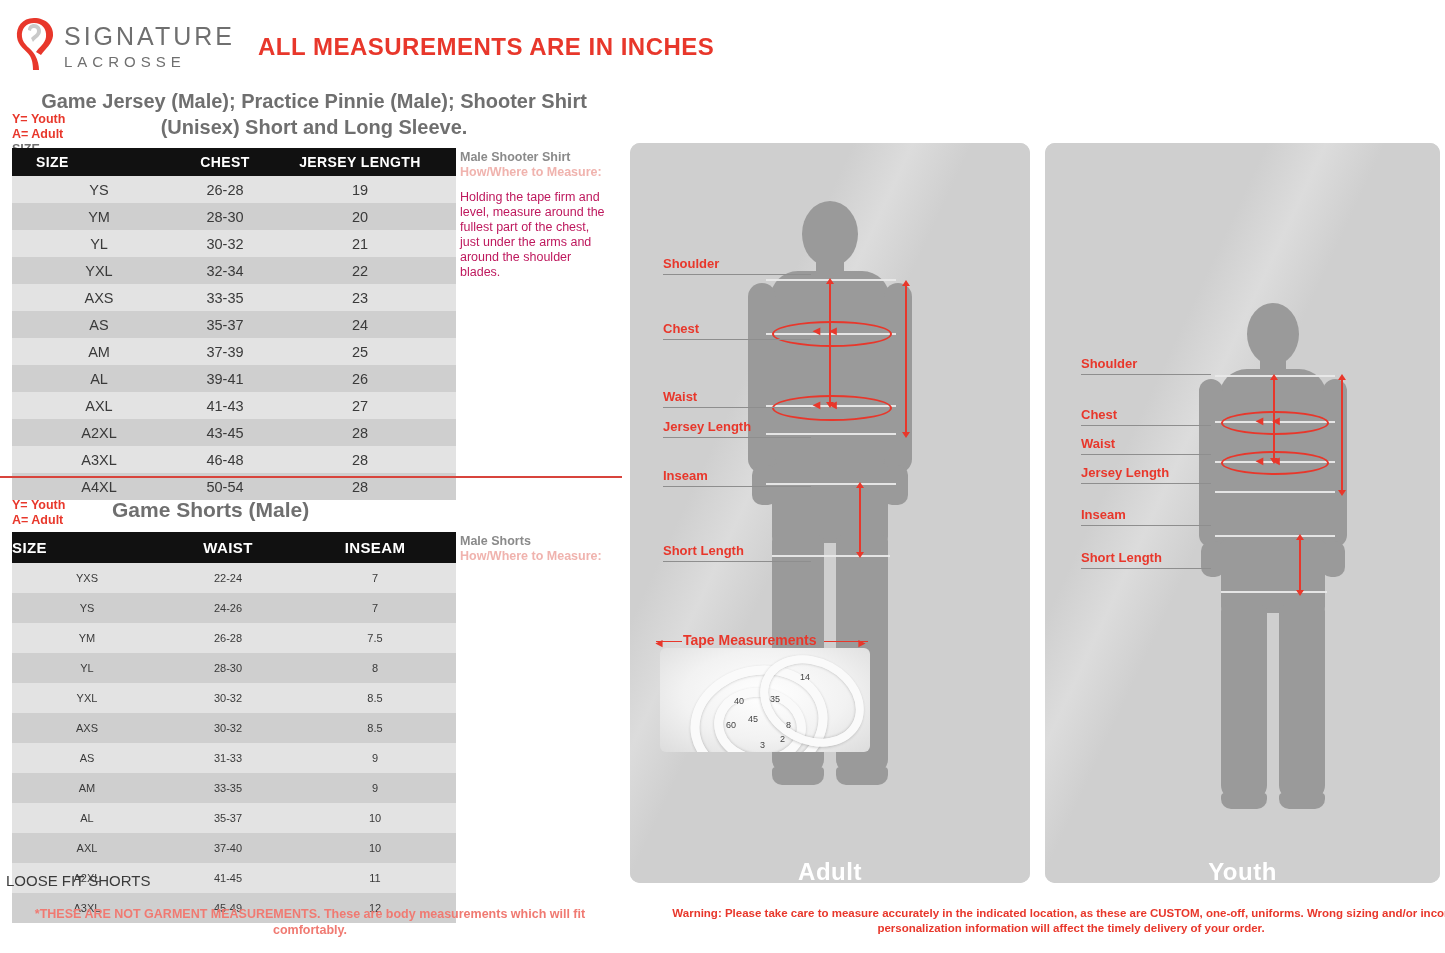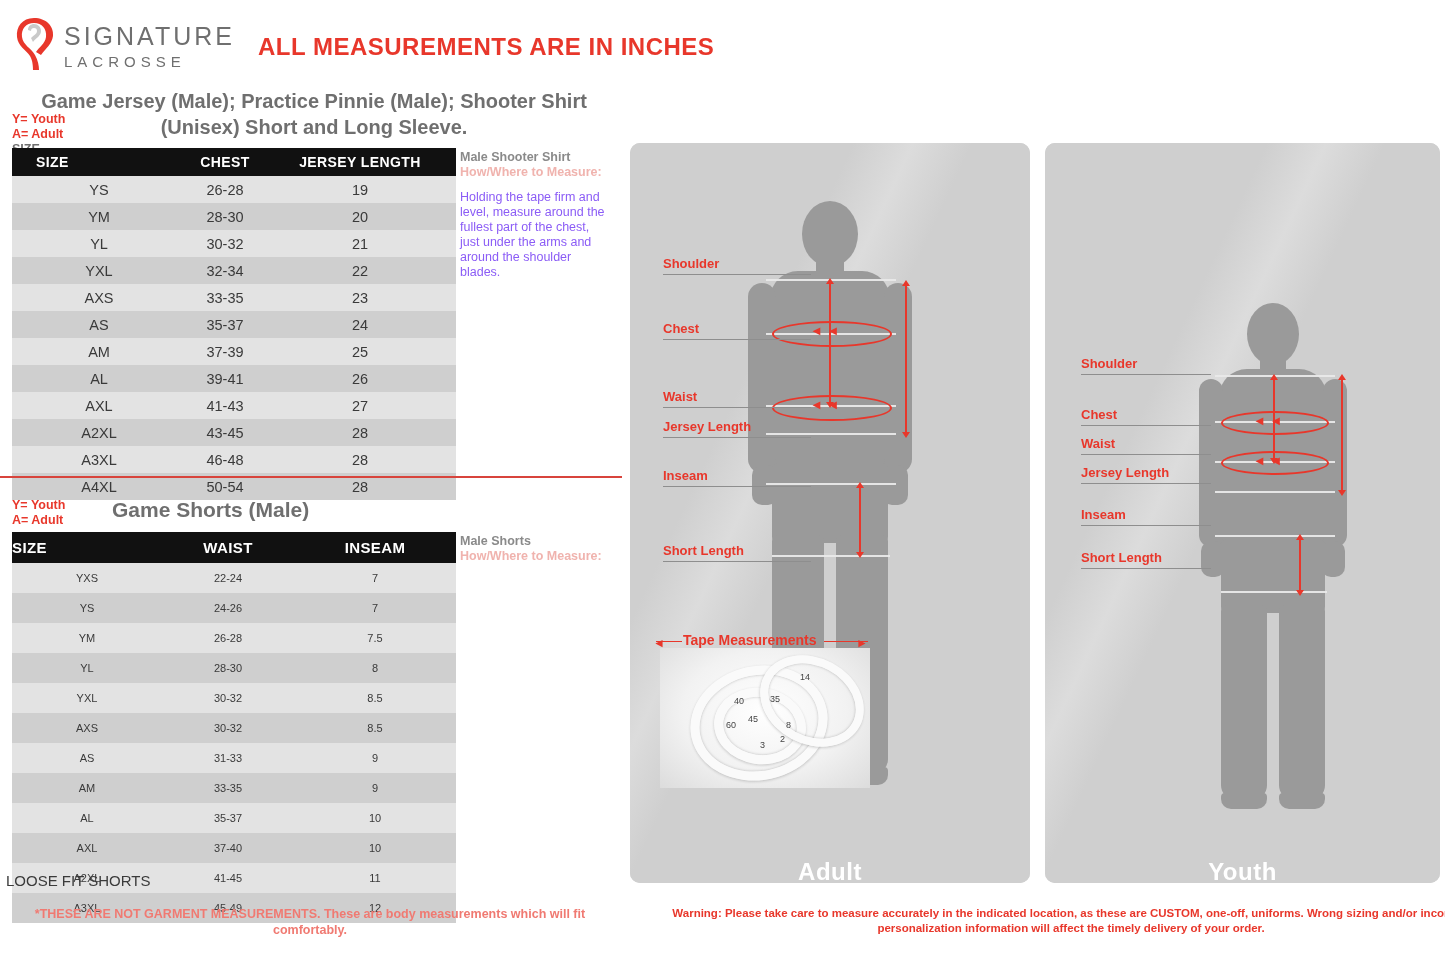--- a/index.html
+++ b/index.html
@@ -63,21 +63,21 @@
   }
 
   .divider{
     position:absolute;left:0px;top:476px;width:622px;height:2px;background:#d8443c;
   }
 
   
   .howto{position:absolute;width:150px;color:#cfcfcf;font-size:12.5px;line-height:15px;}
   .howto .h-title{color:#8a8a8a;font-weight:bold;}
   .howto .h-sub{color:#f0b3ae;font-weight:bold;margin-bottom:10px;}
-  .howto .h-body{color:#8b5cf6;}
+  .howto .h-body{color:#be185d;}
   #howto-shirt{left:460px;top:150px;}
   #howto-shorts{left:460px;top:534px;}
 
   .footnote-left{
     position:absolute;left:10px;top:906px;width:600px;text-align:center;
     color:#f07a72;font-size:12.5px;line-height:16px;font-weight:bold;
   }
 
   
   .panel{
@@ -122,23 +122,24 @@
   }
   .ell-arrow{
     position:absolute;color:#e8372b;font-size:13px;line-height:10px;
   }
 
   .tape-label{
     position:absolute;color:#e8372b;font-weight:bold;font-size:14px;
   }
   .tape-arrow{position:absolute;height:1px;background:#e8372b;}
   .tape-img{
-    position:absolute;left:660px;top:648px;width:210px;height:140px;
+    position:absolute;left:660px;top:648px;width:210px;height:104px;
     background:radial-gradient(ellipse at 50% 45%, #ffffff 0%, #f2f2f2 55%, #dcdcdc 100%);
     overflow:hidden;
+    border-radius:6px;
   }
   .tape-coil{
     position:absolute;border:9px solid #fafafa;border-radius:50%;
     box-shadow:0 0 3px rgba(0,0,0,.25) inset,0 1px 3px rgba(0,0,0,.2);
     color:#555;font-size:9px;font-family:"Liberation Sans",sans-serif;
   }
   .tick{position:absolute;color:#444;font-size:9px;}
 
   .footnote-right{
     position:absolute;left:666px;top:906px;width:810px;text-align:center;

